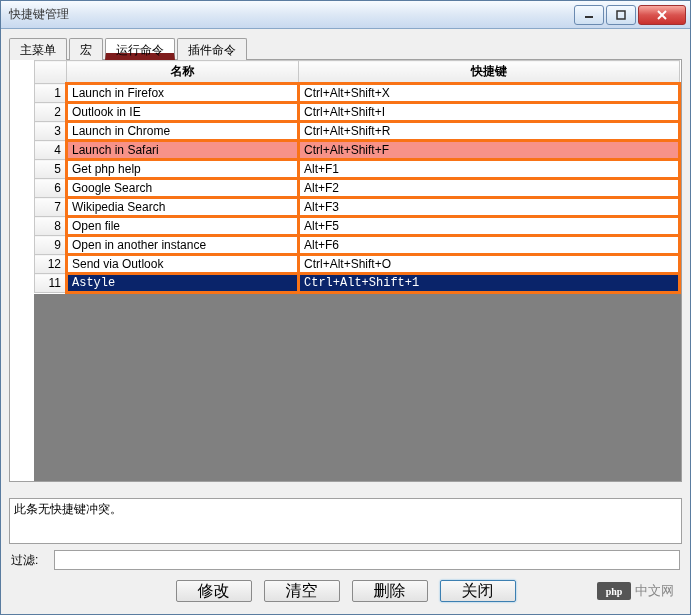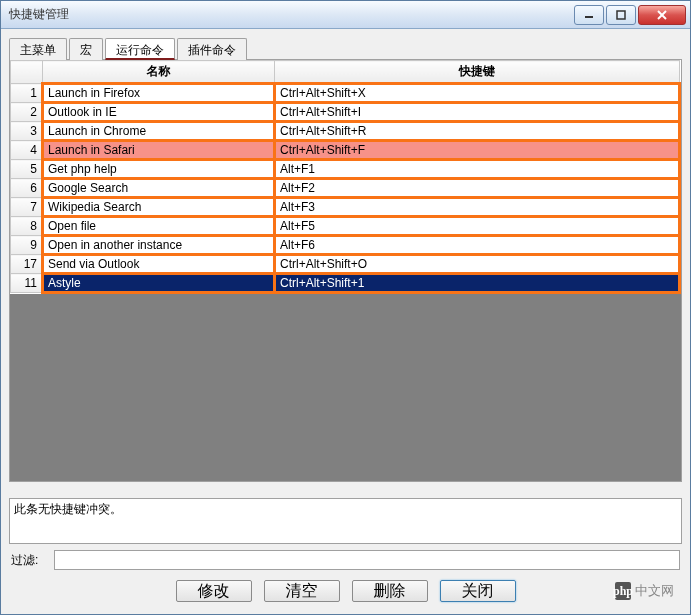--- a/index.html
+++ b/index.html
@@ -65,33 +65,34 @@
       border: 1px solid #a0a0a0;
       border-bottom: none;
       background: #f0f0f0;
       margin-right: 2px;
       cursor: pointer;
       font-size: 12px;
       border-radius: 2px 2px 0 0;
     }
     .tab.active {
       background: #fff;
-      border-bottom: 2px solid #7f1d1d;
+      border-bottom: 7px solid #7f1d1d;
     }
     .tab-body {
       flex: 1;
       border: 1px solid #a0a0a0;
       background: #fff;
       display: flex;
       flex-direction: column;
     }
     .grid-wrapper {
       flex: 1;
       background: #808080;
       overflow: auto;
+      margin-left: 24px;
     }
     table.grid {
       width: 100%;
       border-collapse: collapse;
       background: #fff;
       table-layout: fixed;
     }
     table.grid th {
       background: linear-gradient(#fdfdfd, #ececec);
       border: 1px solid #c8c8c8;
@@ -110,21 +111,21 @@
       overflow: hidden;
     }
     table.grid td.rownum {
       background: linear-gradient(#fdfdfd, #ececec);
       text-align: right;
       border: 1px solid #c8c8c8;
       width: 32px;
       padding-right: 4px;
     }
     tr.highlight td:not(.rownum) { background: #f79289; }
-    tr.selected td:not(.rownum) { background: #0a246a; color: #fff; }
+    tr.selected td:not(.rownum) { background: #0a246a; color: #fff; font-family: Liberation Mono, monospace; }
     .conflict-area {
       height: 46px;
       border: 1px solid #a0a0a0;
       border-top: 1px solid #a0a0a0;
       background: #fff;
       padding: 2px 4px;
       margin-top: 16px;
     }
     .filter-row {
       display: flex;
@@ -164,27 +165,27 @@
       right: 8px;
       bottom: 6px;
       display: flex;
       align-items: center;
       gap: 4px;
       color: #888;
       font-size: 13px;
       font-family: "SimSun", serif;
     }
     .watermark .logo {
-      width: 16px; height: 18px;
+      width: 34px; height: 18px;
       background: #555;
       color: #fff;
       display: flex;
       align-items: center;
       justify-content: center;
-      font-size: 12px;
+      font-size: 10px;
       font-weight: bold;
       border-radius: 2px;
     }
   </style>
 </head>
 <body>
 
 <div class="window">
   <div class="titlebar">
     <span class="titlebar-title">快捷键管理</span>
@@ -266,21 +267,21 @@
                 <td class="rownum">8</td>
                 <td>Open file</td>
                 <td>Alt+F5</td>
               </tr>
               <tr>
                 <td class="rownum">9</td>
                 <td>Open in another instance</td>
                 <td>Alt+F6</td>
               </tr>
               <tr>
-                <td class="rownum">17</td>
+                <td class="rownum">12</td>
                 <td>Send via Outlook</td>
                 <td>Ctrl+Alt+Shift+O</td>
               </tr>
               <tr class="selected">
                 <td class="rownum">11</td>
                 <td>Astyle</td>
                 <td>Ctrl+Alt+Shift+1</td>
               </tr>
             </tbody>
         </table>

